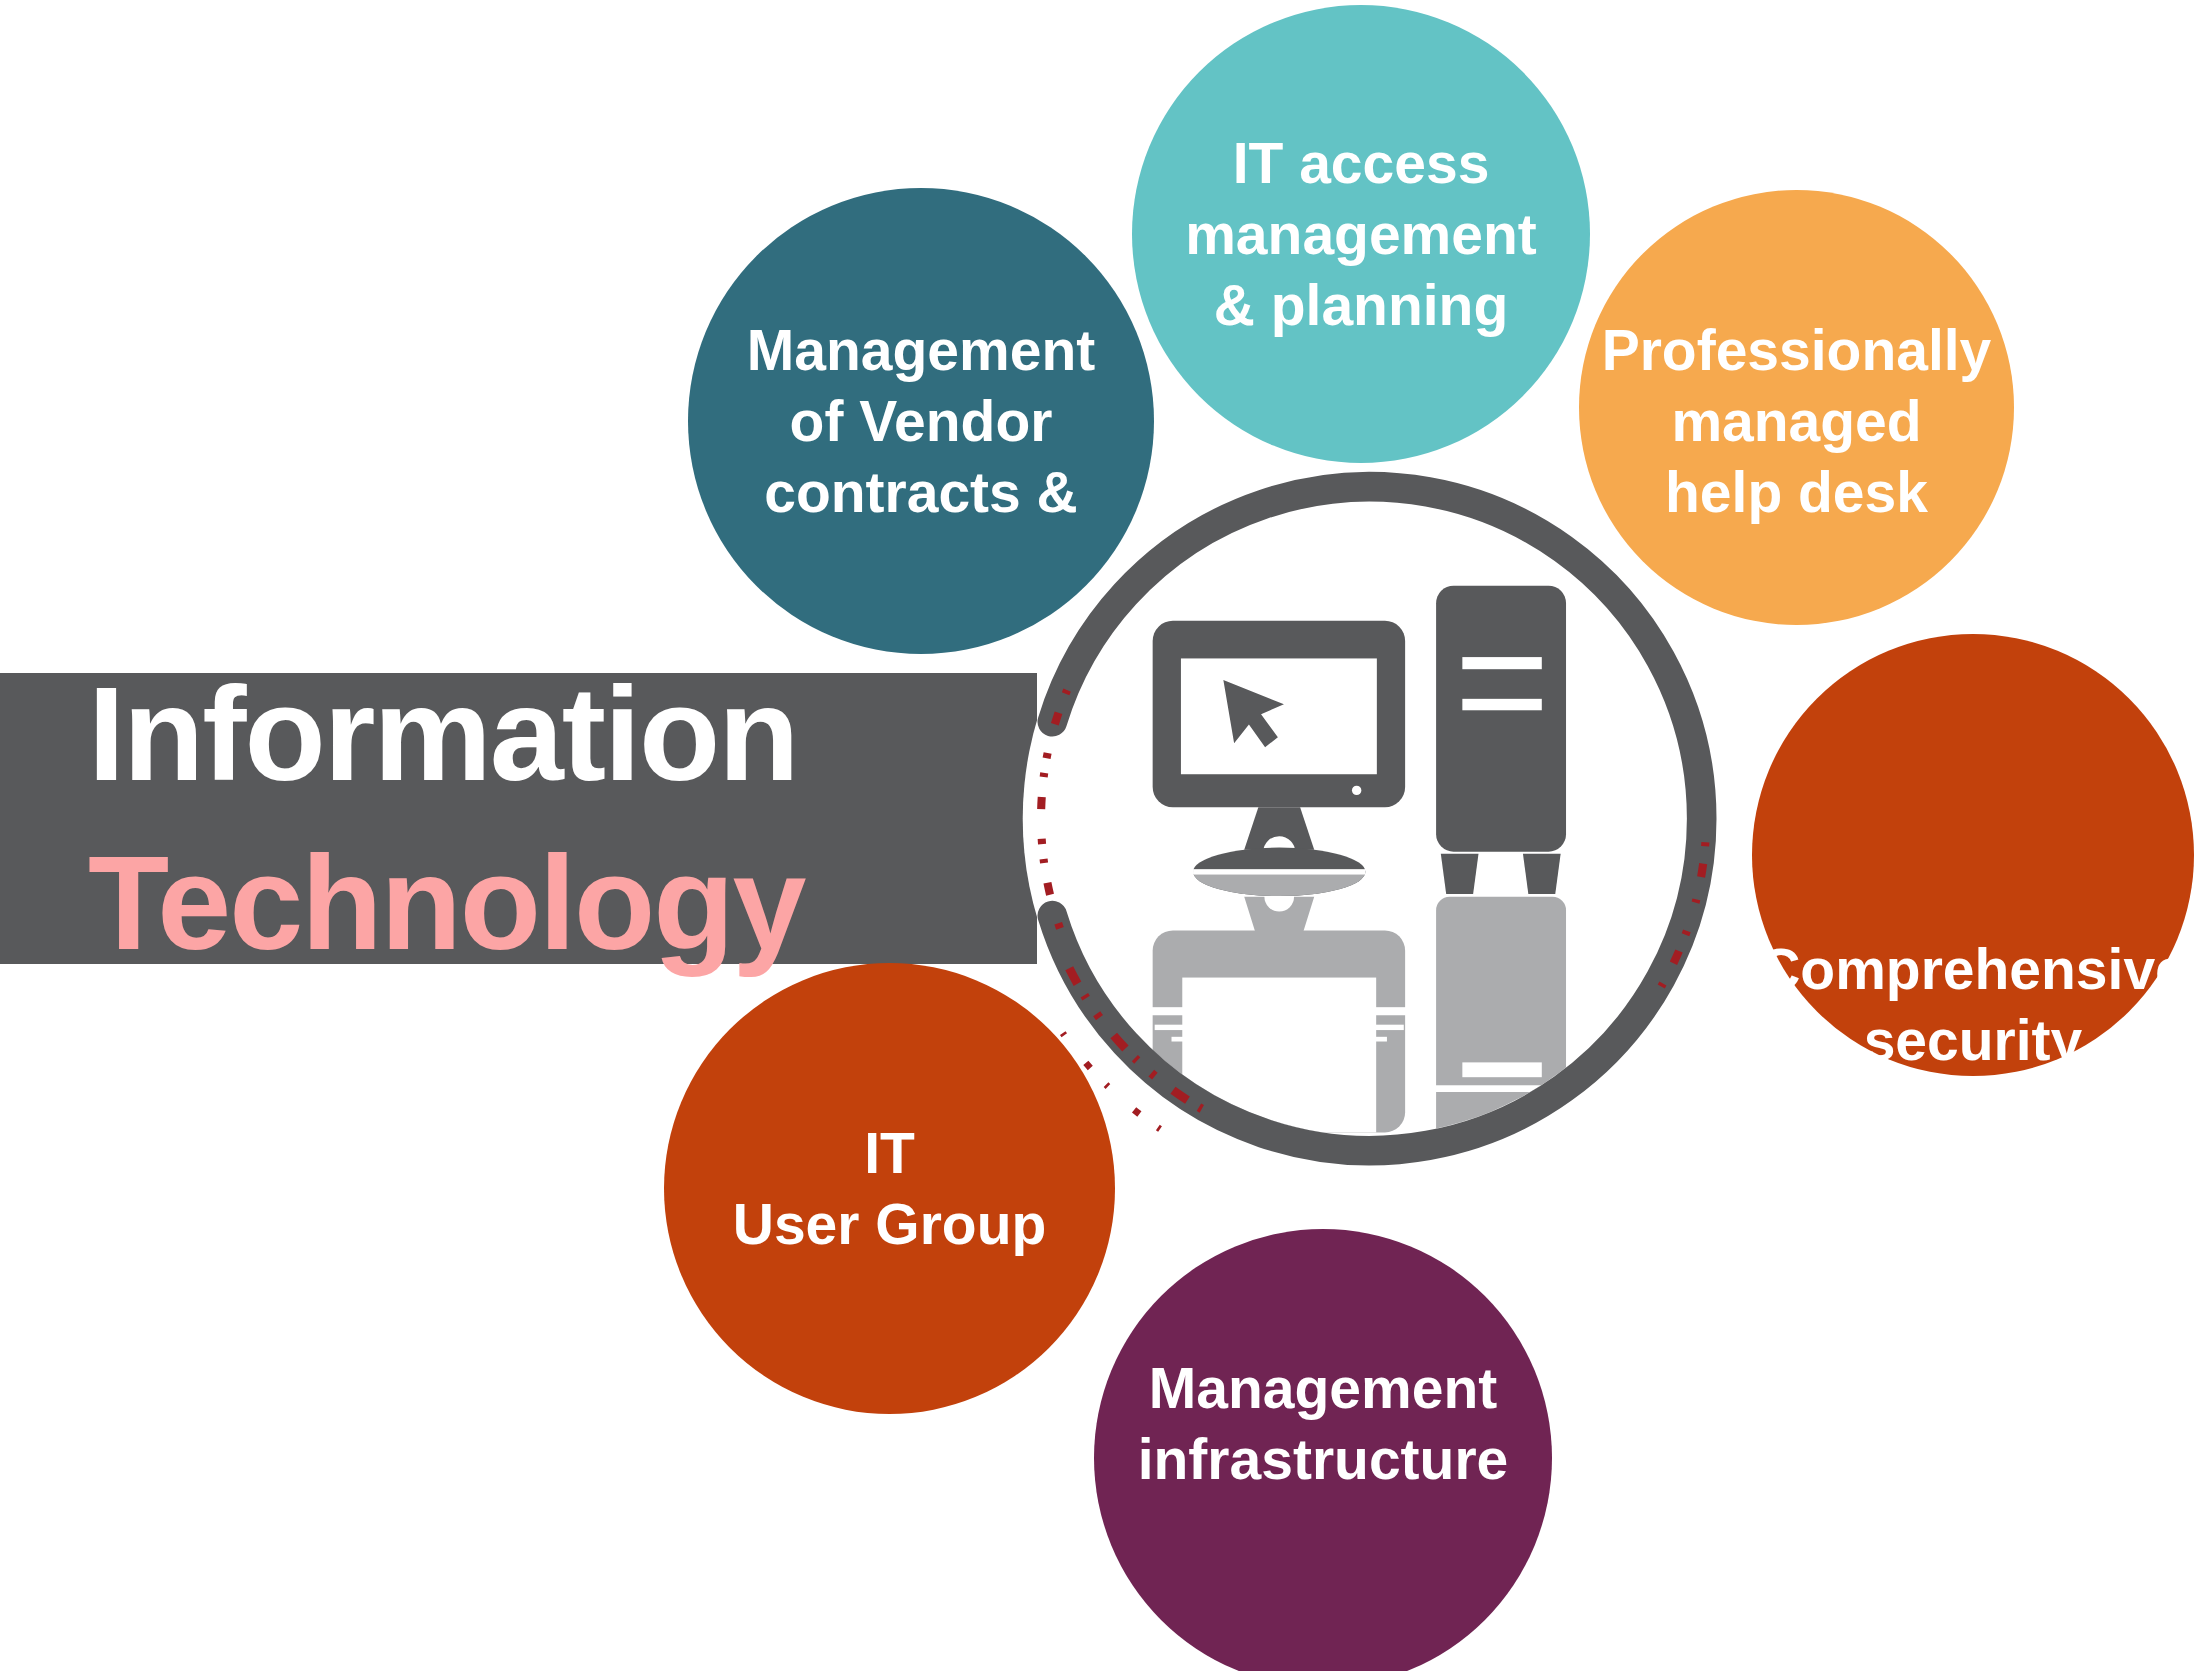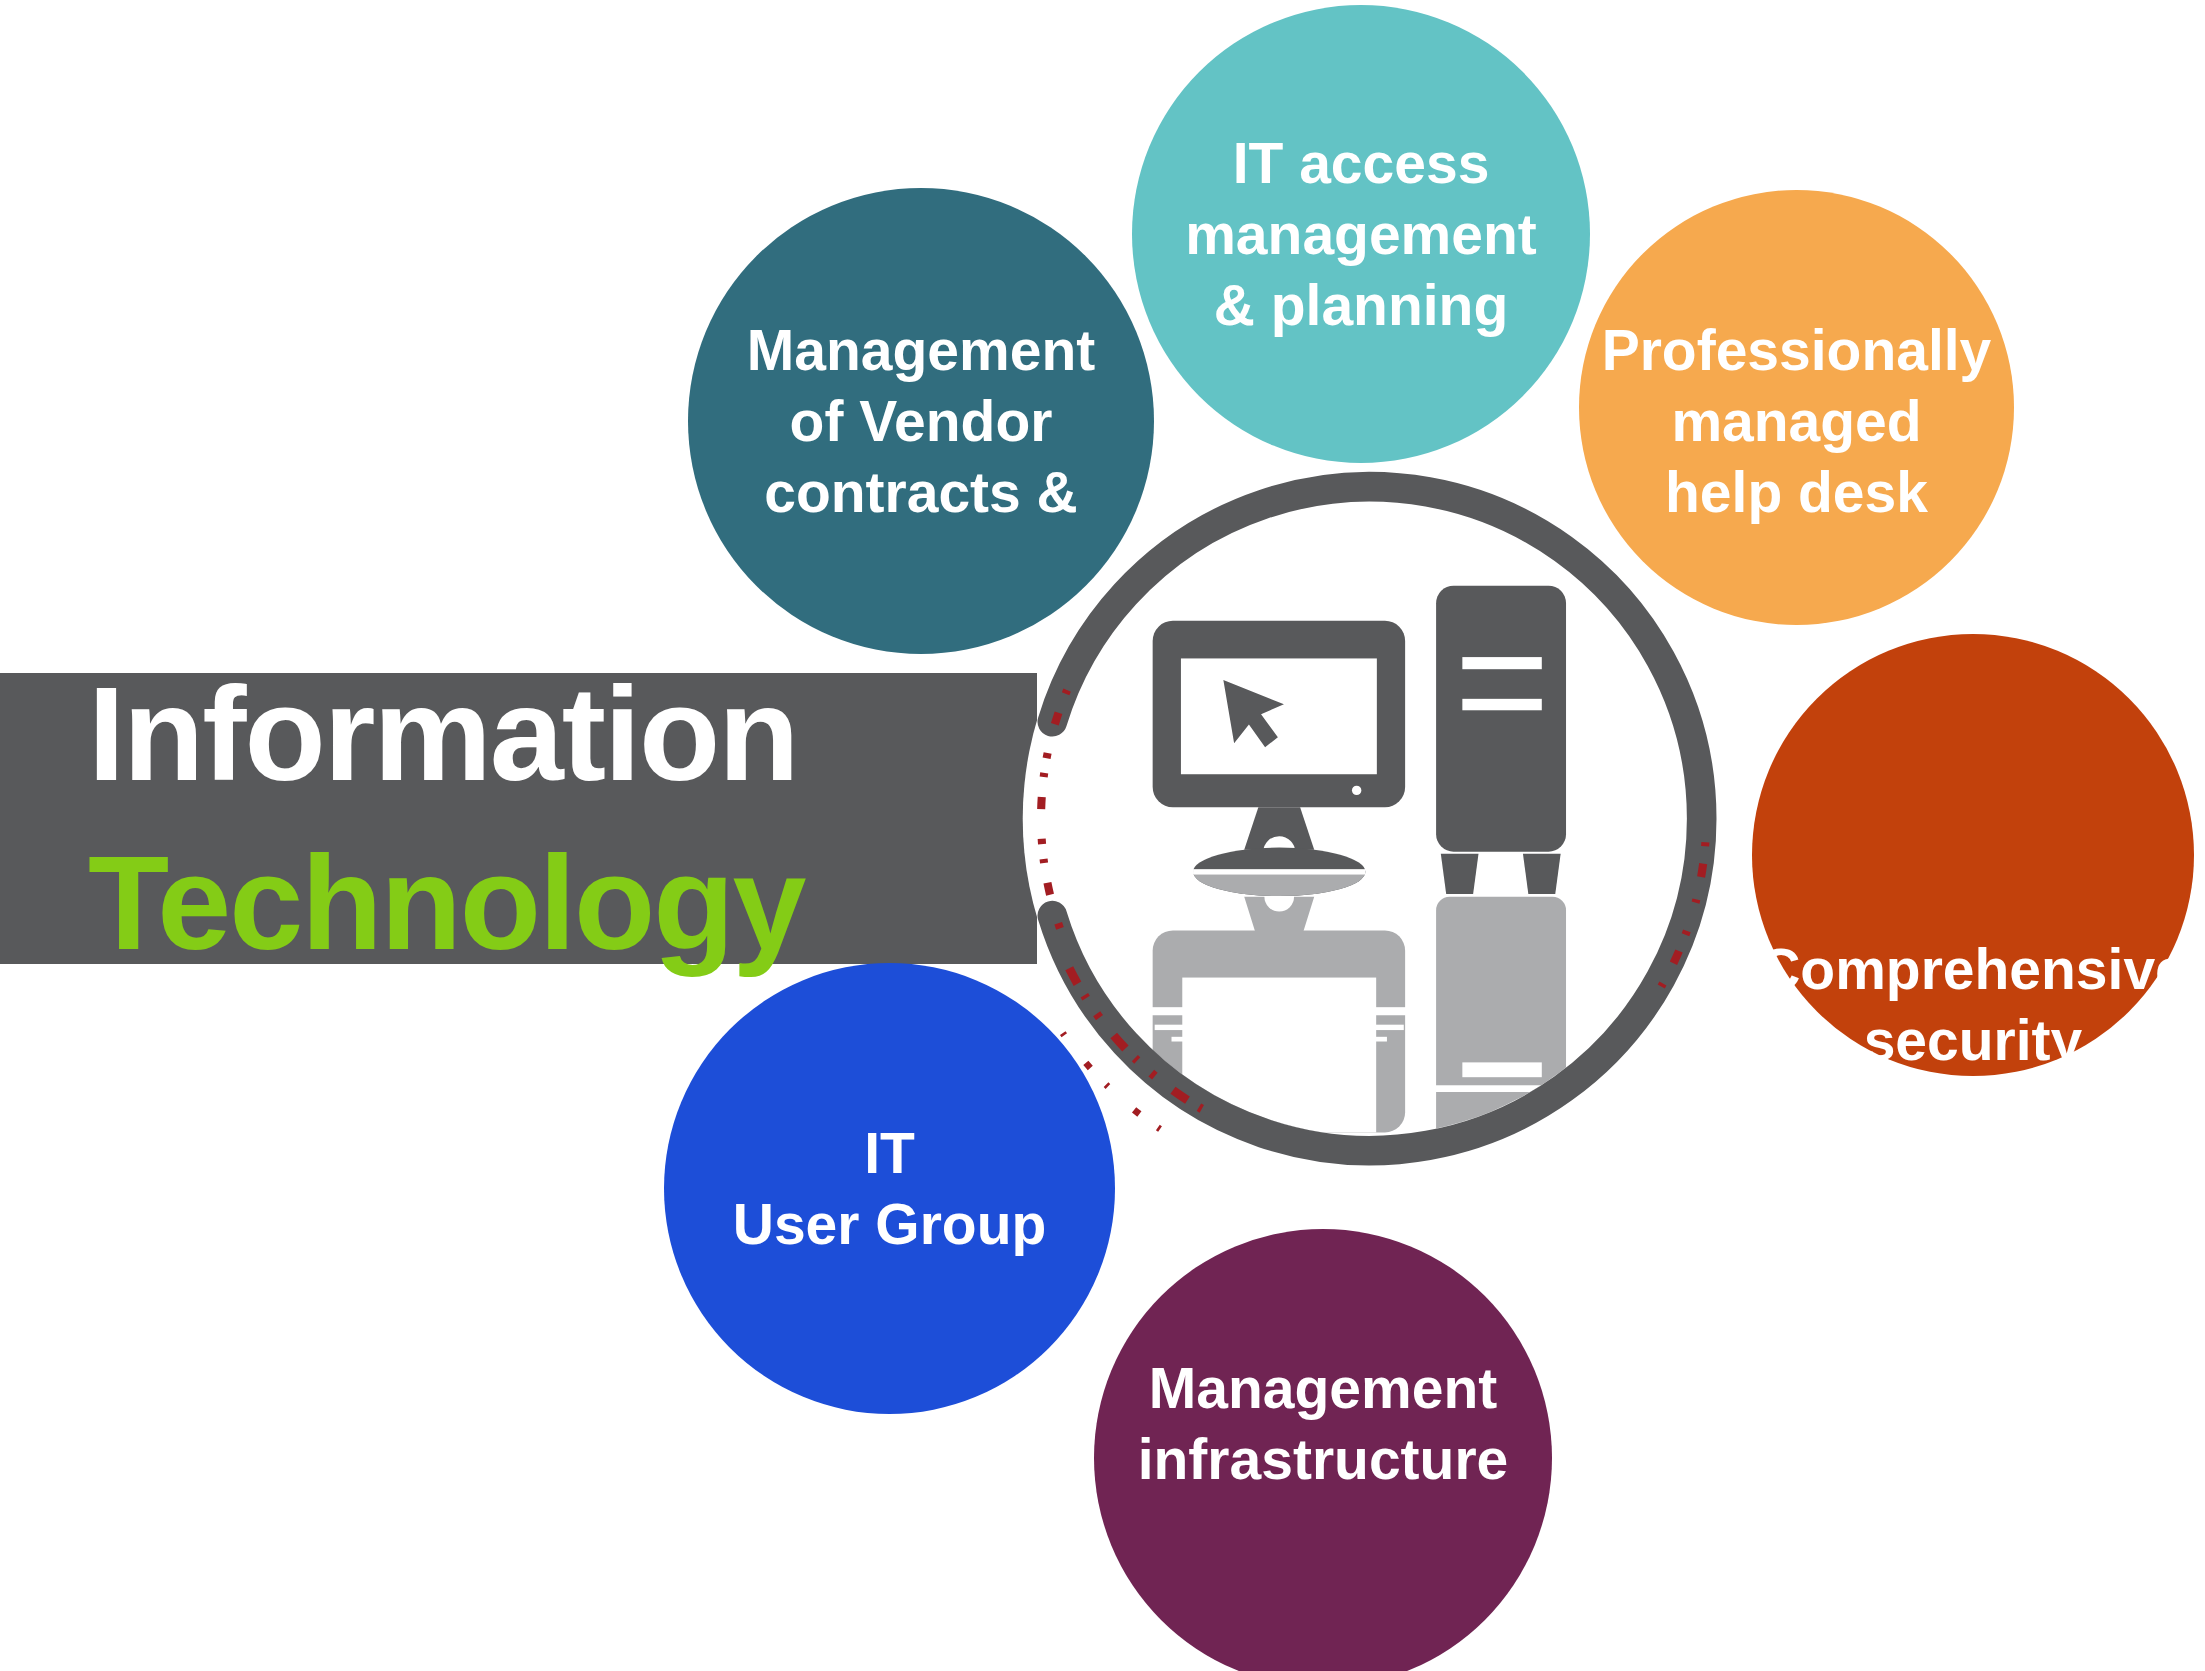--- a/index.html
+++ b/index.html
@@ -60,21 +60,21 @@
     z-index:3;pointer-events:none;
   }
 </style>
 </head>
 <body>
 
 <div id="stage">
 
   <div class="banner" id="title-banner" style="background: rgb(88, 89, 91);">
     <div class="banner-line" style="color: rgb(255, 255, 255);">Information</div>
-    <div class="banner-line" style="color: #84cc16;">Technology</div>
+    <div class="banner-line" style="color: #fca5a5;">Technology</div>
   </div>
 
   <div class="bubble" id="bubble-it-assets" style="background: rgb(99, 195, 197);">
     <div class="text-block">
       <span class="line">IT access</span>
       <span class="line">management</span>
       <span class="line">&amp; planning</span>
     </div>
   </div>
 
@@ -102,21 +102,21 @@
   </div>
 
 
   <div class="bubble" id="bubble-infrastructure" style="background: rgb(112, 36, 83);">
     <div class="text-block">
       <span class="line">Management</span>
       <span class="line">infrastructure</span>
     </div>
   </div>
 
-  <div class="bubble" id="bubble-usergroup" style="background: #1d4ed8;">
+  <div class="bubble" id="bubble-usergroup" style="background: #c2410c;">
     <div class="text-block">
       <span class="line">IT</span>
       <span class="line">User Group</span>
     </div>
   </div>
 
   <svg id="center-svg" viewBox="0 0 3275 2482">
     <defs>
       <clipPath id="inner-clip">
           <circle cx="2034" cy="1216" r="471"></circle>

